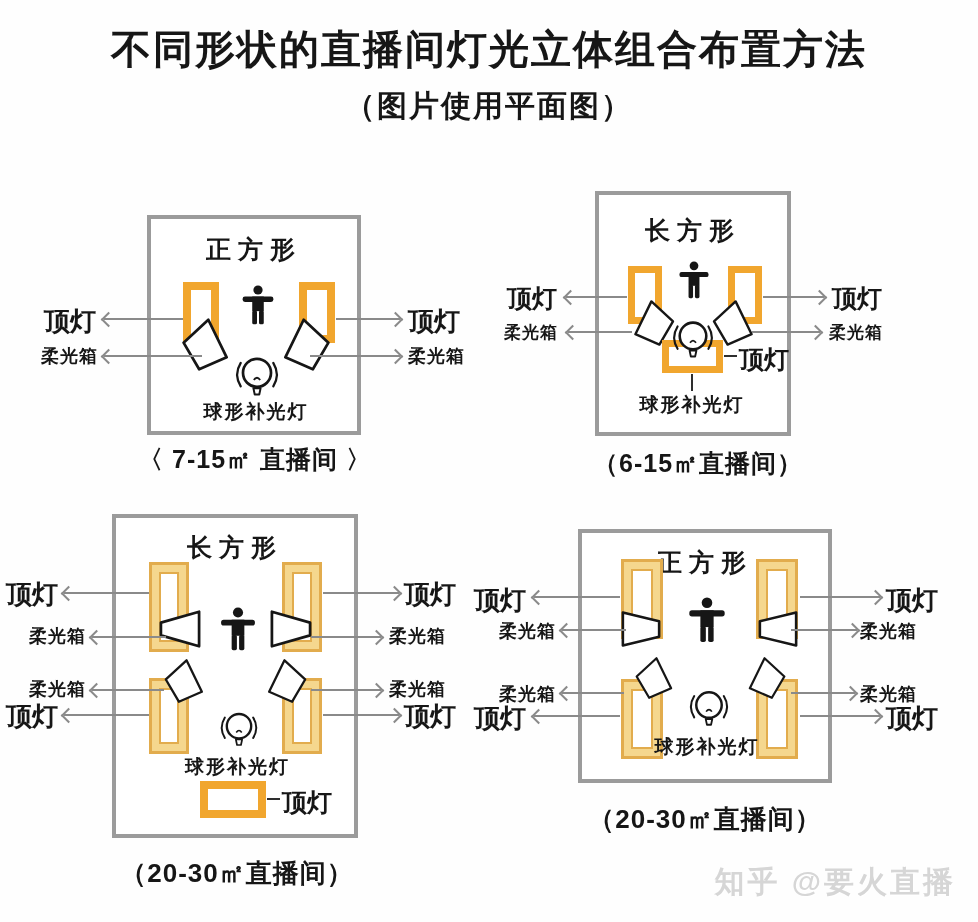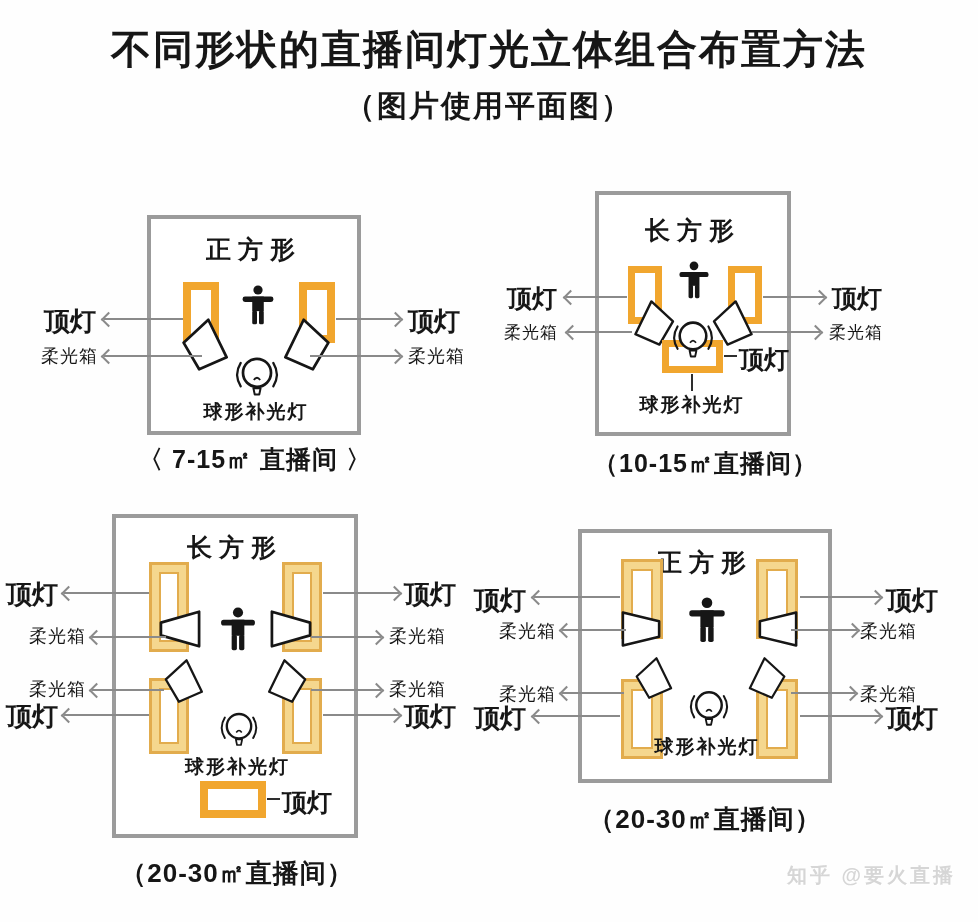--- a/index.html
+++ b/index.html
@@ -11,29 +11,29 @@
   .title{font-size:40px;font-weight:700;letter-spacing:2px;width:100%;}
   .subtitle{font-size:30px;font-weight:600;letter-spacing:2px;width:100%;}
   .room{position:absolute;border:4px solid #9b9b9b;box-sizing:border-box;background:#ffffff;}
   .shape-label{font-size:25px;font-weight:600;letter-spacing:7px;}
   .lamp{position:absolute;background:#ffffff;box-sizing:border-box;}
   .lamp-strong{border:8px solid #F1A62E;}
   .lamp-strong7{border:7px solid #F1A62E;}
   .lamp-pale{border:3px solid #E2AC4D;box-shadow:inset 0 0 0 7px #F5D78E, inset 0 0 0 9px #E2AC4D;}
   .icon{position:absolute;}
   .big-label{font-size:26px;font-weight:600;}
-  .small-label{font-size:18px;font-weight:400;letter-spacing:1px;}
+  .small-label{font-size:18px;font-weight:700;letter-spacing:1px;}
   .sphere-label{font-size:19px;font-weight:600;letter-spacing:2px;}
   .caption{font-size:25px;font-weight:600;letter-spacing:1px;}
   .arrow{position:absolute;height:2px;background:#8a8a8a;}
   .ah{position:absolute;width:9px;height:9px;top:-4px;}
   .ah-l{left:-1px;border-left:2px solid #8a8a8a;border-bottom:2px solid #8a8a8a;transform:rotate(45deg);}
   .ah-r{right:-1px;border-right:2px solid #8a8a8a;border-top:2px solid #8a8a8a;transform:rotate(45deg);}
   .sline{position:absolute;background:#2e2e2e;}
-  .watermark{font-size:20px;font-weight:600;color:#d6d6d6;letter-spacing:3px;
+  .watermark{font-size:30px;font-weight:600;color:#d6d6d6;letter-spacing:3px;
              text-shadow:1px 1px 0 #ffffff;}
   svg{display:block;}
 </style>
 </head>
 <body>
 
 <div class="canvas">
 
   <div class="t subtitle center" style="top:86px;left:0;">（图片使用平面图）</div>
   <div class="t title center" style="top:22px;left:0;">不同形状的直播间灯光立体组合布置方法</div>
@@ -132,21 +132,21 @@
         <path d="M24.5 31 q3.5 -5 7 0" stroke="#161616" stroke-width="2" fill="none"></path>
         <path d="M24 40 h8 l-1.5 7 h-5 z" fill="#ffffff" stroke="#161616" stroke-width="2.2" stroke-linejoin="round"></path>
       </svg>
   </div>
 
   <div class="sline" style="left:724px;top:355px;width:13px;height:2px;"></div>
   <div class="t big-label" style="left:739px;top:343px;font-size:25px;">顶灯</div>
   <div class="sline" style="left:691px;top:374px;width:2px;height:17px;"></div>
   <div class="t sphere-label center" style="left:622px;top:392px;width:140px;">球形补光灯</div>
 
-  <div class="t caption center" style="left:593px;top:447px;width:200px;">（10-15㎡直播间）</div>
+  <div class="t caption center" style="left:593px;top:447px;width:200px;">（6-15㎡直播间）</div>
 
   <div class="t big-label right" style="left:505px;top:282px;width:52px;font-size:25px;">顶灯</div>
   <div class="arrow" style="left:566px;top:296px;width:61px;">
       <div class="ah ah-l"></div>
     </div>
   <div class="t small-label right" style="left:498px;top:321px;width:60px;font-size:17px;">柔光箱</div>
   <div class="arrow" style="left:568px;top:331px;width:64px;">
       <div class="ah ah-l"></div>
     </div>
 

